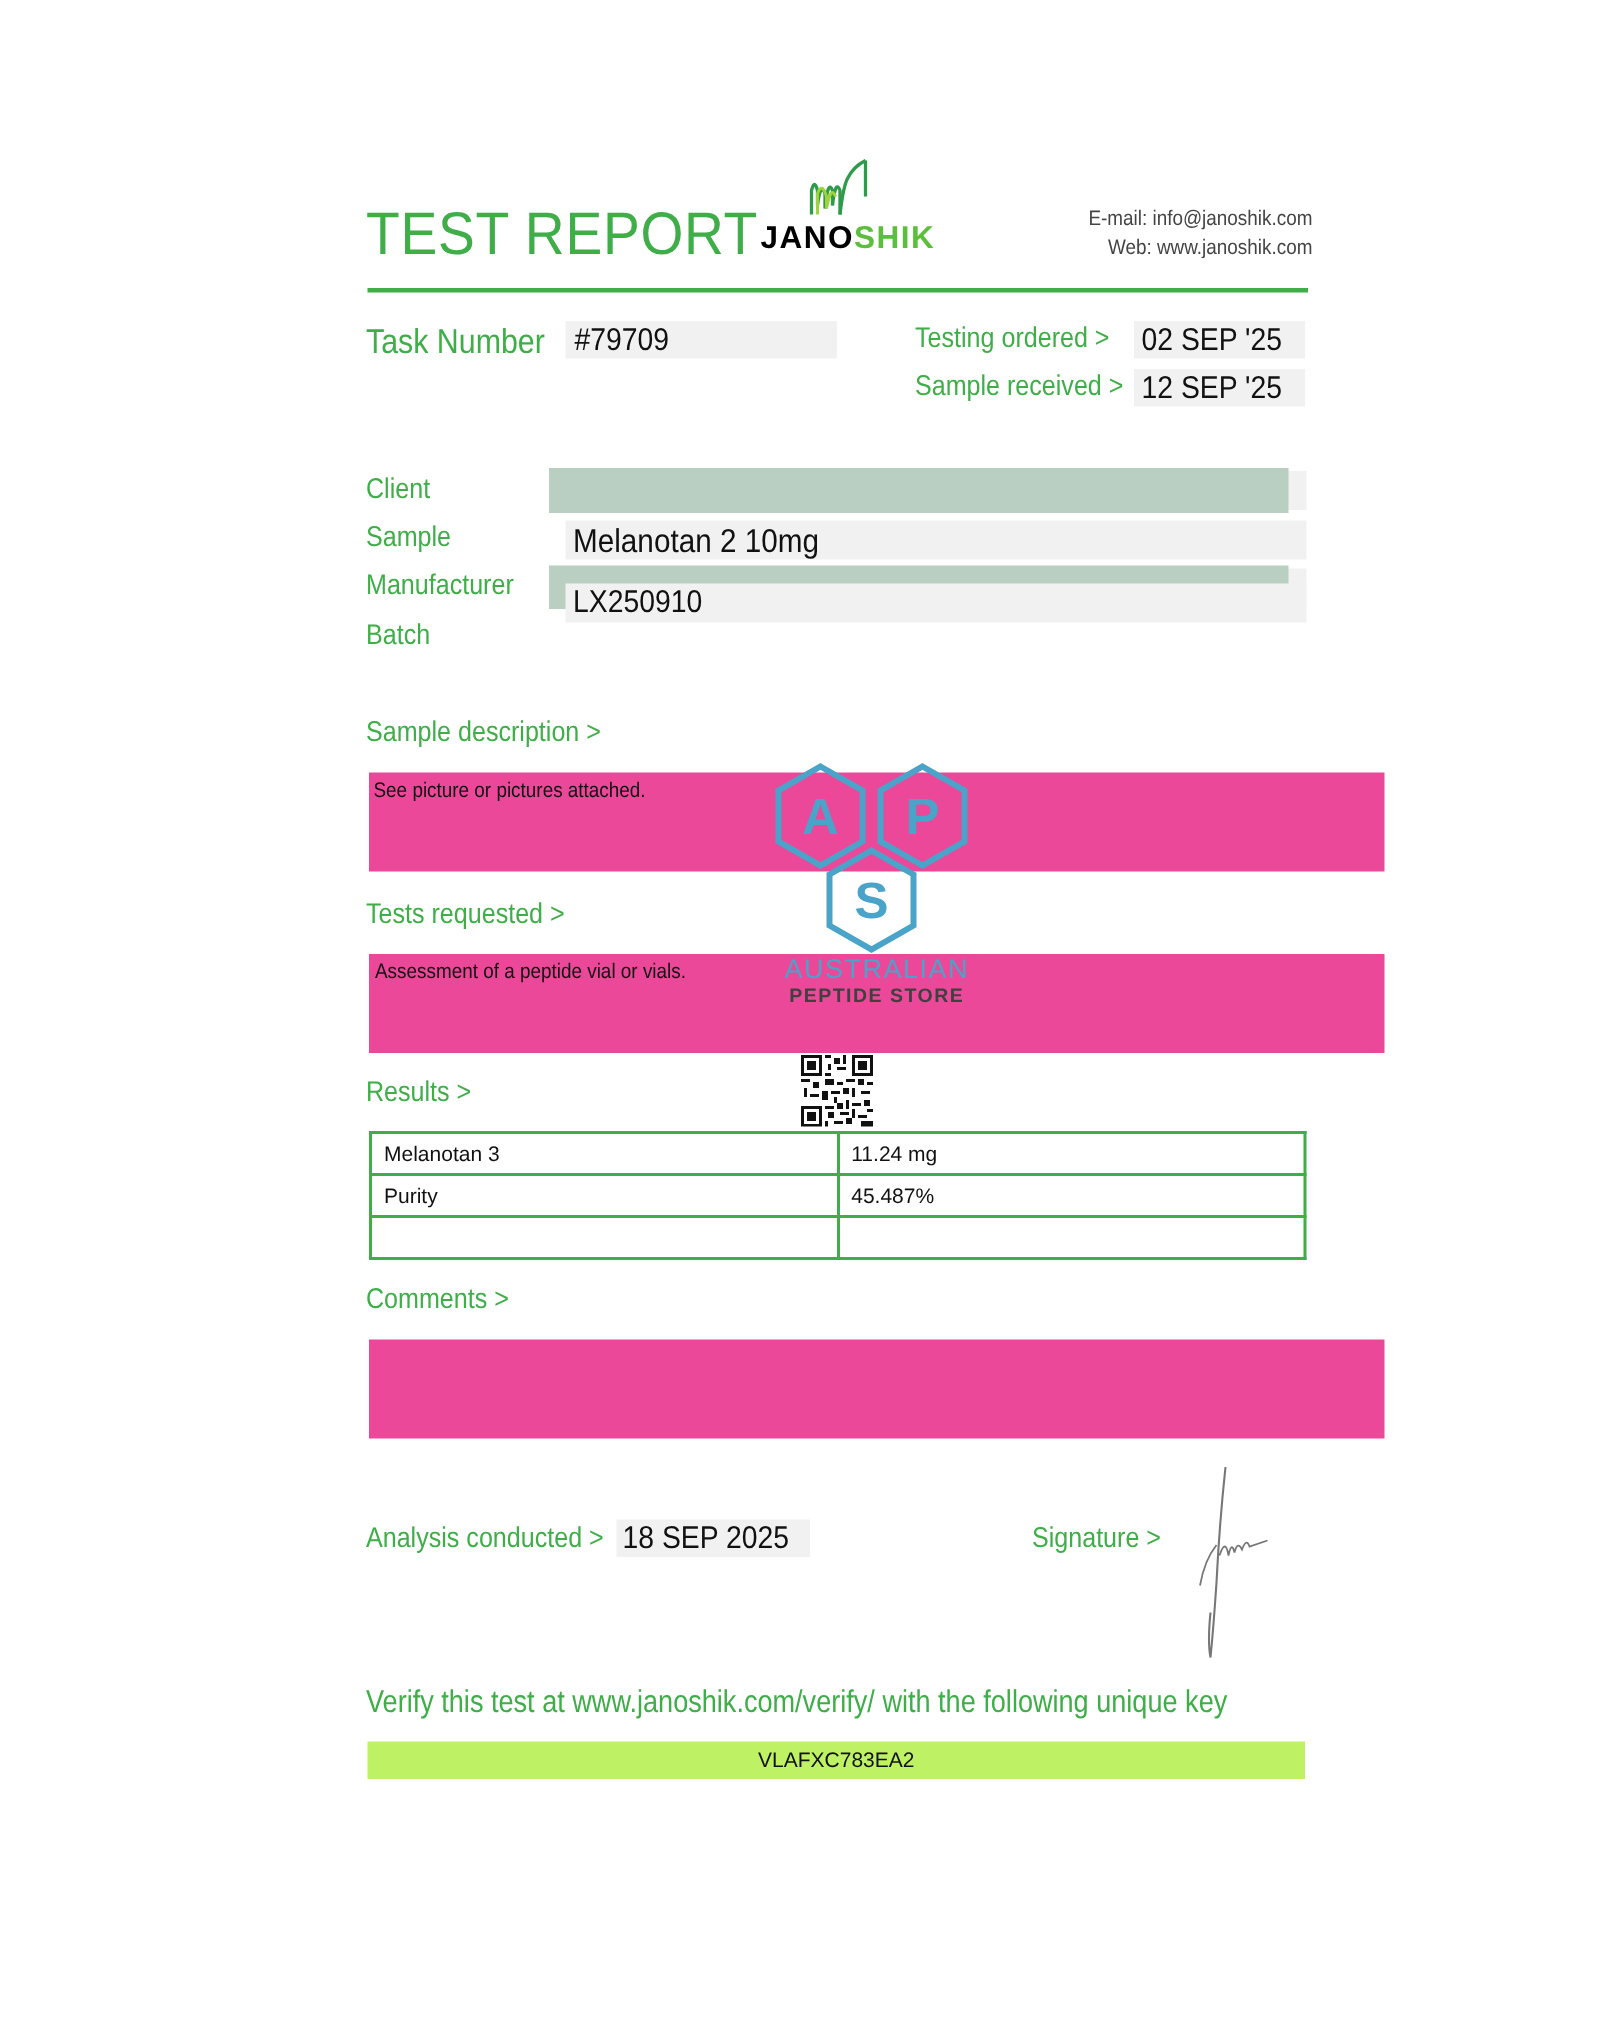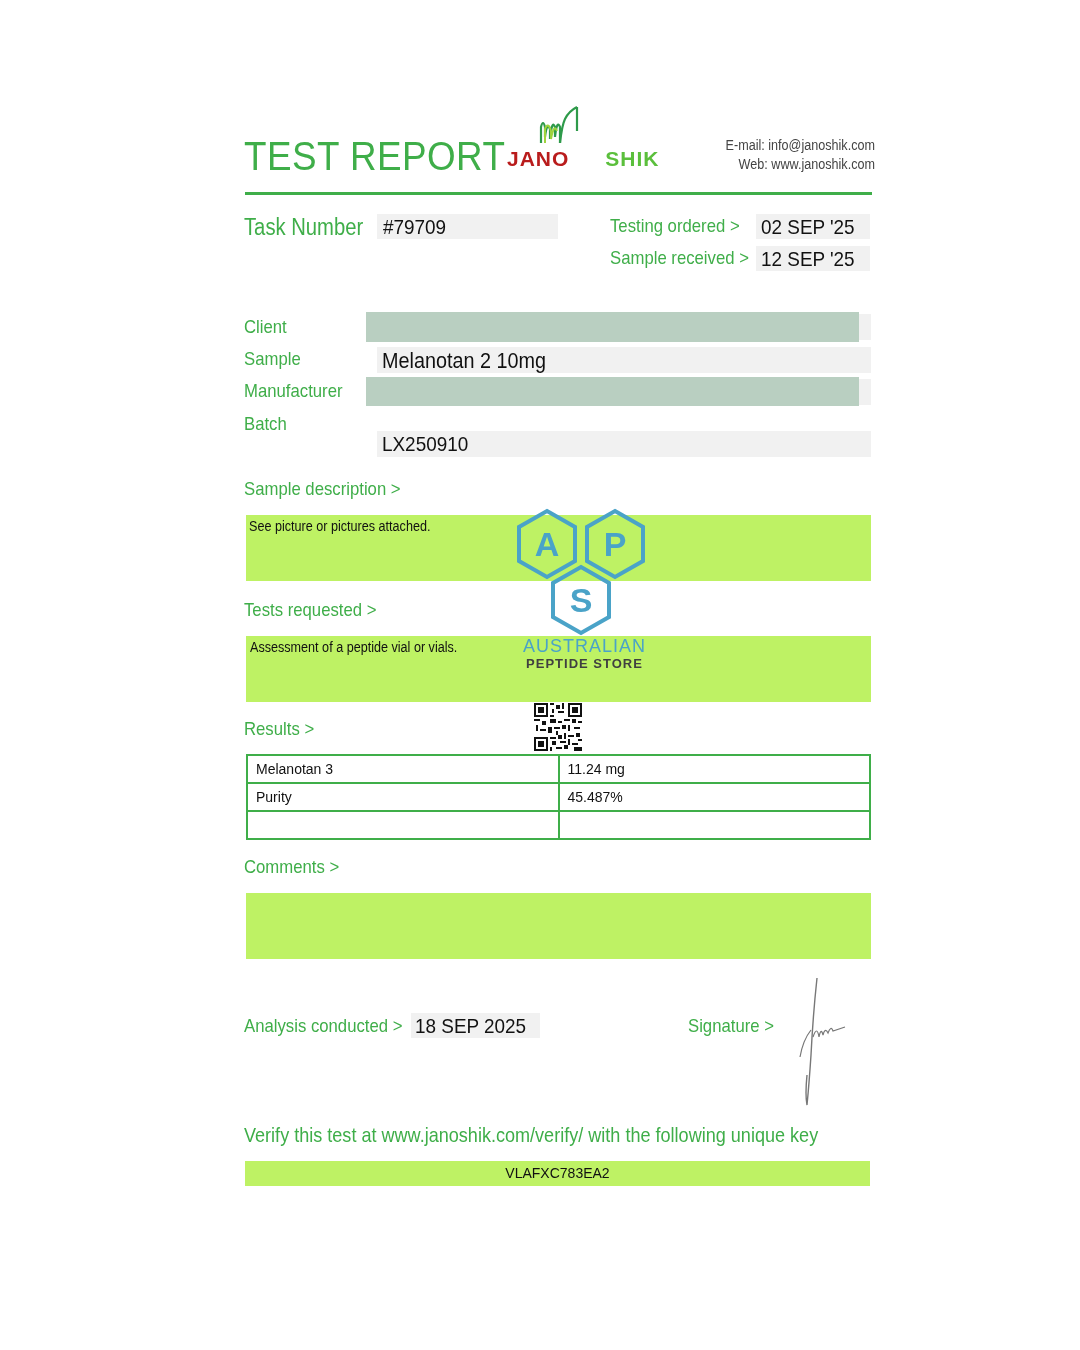--- a/index.html
+++ b/index.html
@@ -2,29 +2,29 @@
 <html><head>
   <meta charset="utf-8">
   <style>
     * { box-sizing: border-box; margin: 0; padding: 0; }
     html, body { width: 1080px; height: 1350px; background: #ffffff; overflow: hidden; }
     body { position: relative; font-family: "DejaVu Sans Condensed", "DejaVu Sans", "Liberation Sans", sans-serif; color: #1a1a1a; }
     .abs { position: absolute; }
     .title { left: 244px; top: 134px; font-size: 40px; color: #3fae49; letter-spacing: 0.5px; font-family: "Liberation Sans", sans-serif; transform: scaleX(0.92); transform-origin: left top; }
     .logo { left: 505px; top: 105px; width: 110px; height: 70px; }
     .logo-word { position: absolute; left: 2px; top: 42px; font-family: "Liberation Sans", sans-serif; font-weight: bold; font-size: 21px; letter-spacing: 1px; }
-    .logo-word .dark { color: #b91c1c; }
-    .logo-word .lite { color: #5bbf3c; margin-left: 36px; }
+    .logo-word .dark { color: #000000; }
+    .logo-word .lite { color: #5bbf3c; }
     .contact { right: 205px; top: 136px; text-align: right; font-size: 14px; line-height: 19px; color: #444; font-family: "Liberation Sans", sans-serif; transform: scaleX(0.9); transform-origin: right top; }
     .rule { left: 245px; top: 192px; width: 627px; height: 3px; background: #3fae49; }
     .label { color: #3fae49; font-family: "Liberation Sans", sans-serif; transform: scaleX(0.88); transform-origin: left top; white-space: nowrap; }
     .fieldbox { background: #f1f1f1; }
     .val { font-family: "Liberation Sans", sans-serif; color: #111; white-space: nowrap; transform: scaleX(0.9); transform-origin: left top; }
     .redact { background: #b9cfc1; }
-    .section-box { background: #bef264; left: 246px; width: 625px; }
+    .section-box { background: #ec4899; left: 246px; width: 677px; }
     .small-text { font-family: "Liberation Sans", sans-serif; font-size: 14px; color: #111; transform: scaleX(0.9); transform-origin: left top; white-space: nowrap; }
     table.results { position: absolute; left: 246px; top: 754px; width: 625px; border-collapse: collapse; }
     table.results td { border: 2px solid #3fae49; height: 28px; padding: 0 8px; font-family: "Liberation Sans", sans-serif; font-size: 14px; color: #111; width: 50%; }
     .key-box { left: 245px; top: 1161px; width: 625px; height: 25px; background: #bef264; text-align: center; font-family: "Liberation Sans", sans-serif; font-size: 14px; line-height: 25px; color: #111; }
   </style>
 </head>
 <body>
 
 <div class="abs title">TEST REPORT</div>
 
@@ -67,21 +67,21 @@
 <div class="abs label" style="left:244px;top:348px;font-size:19px;">Sample</div>
 <div class="abs fieldbox" style="left:377px;top:347px;width:494px;height:26px;">
   <div class="val" style="position:absolute;left:5px;top:1px;font-size:22px;">Melanotan 2 10mg</div>
 </div>
 
 <div class="abs label" style="left:244px;top:380px;font-size:19px;">Manufacturer</div>
 <div class="abs fieldbox" style="left:377px;top:379px;width:494px;height:26px;"></div>
 <div class="abs redact" style="left:366px;top:377px;width:493px;height:29px;"></div>
 
 <div class="abs label" style="left:244px;top:413px;font-size:19px;">Batch</div>
-<div class="abs fieldbox" style="left:377px;top:431px;width:494px;height:26px;">
+<div class="abs fieldbox" style="left:377px;top:389px;width:494px;height:26px;">
   <div class="val" style="position:absolute;left:5px;top:1px;font-size:21px;">LX250910</div>
 </div>
 
 <div class="abs label" style="left:244px;top:478px;font-size:19px;">Sample description &gt;</div>
 <div class="abs section-box" style="top:515px;height:66px;">
   <div class="small-text" style="position:absolute;left:3px;top:3px;">See picture or pictures attached.</div>
 </div>
 
 <div class="abs label" style="left:244px;top:599px;font-size:19px;">Tests requested &gt;</div>
 <div class="abs section-box" style="top:636px;height:66px;">

